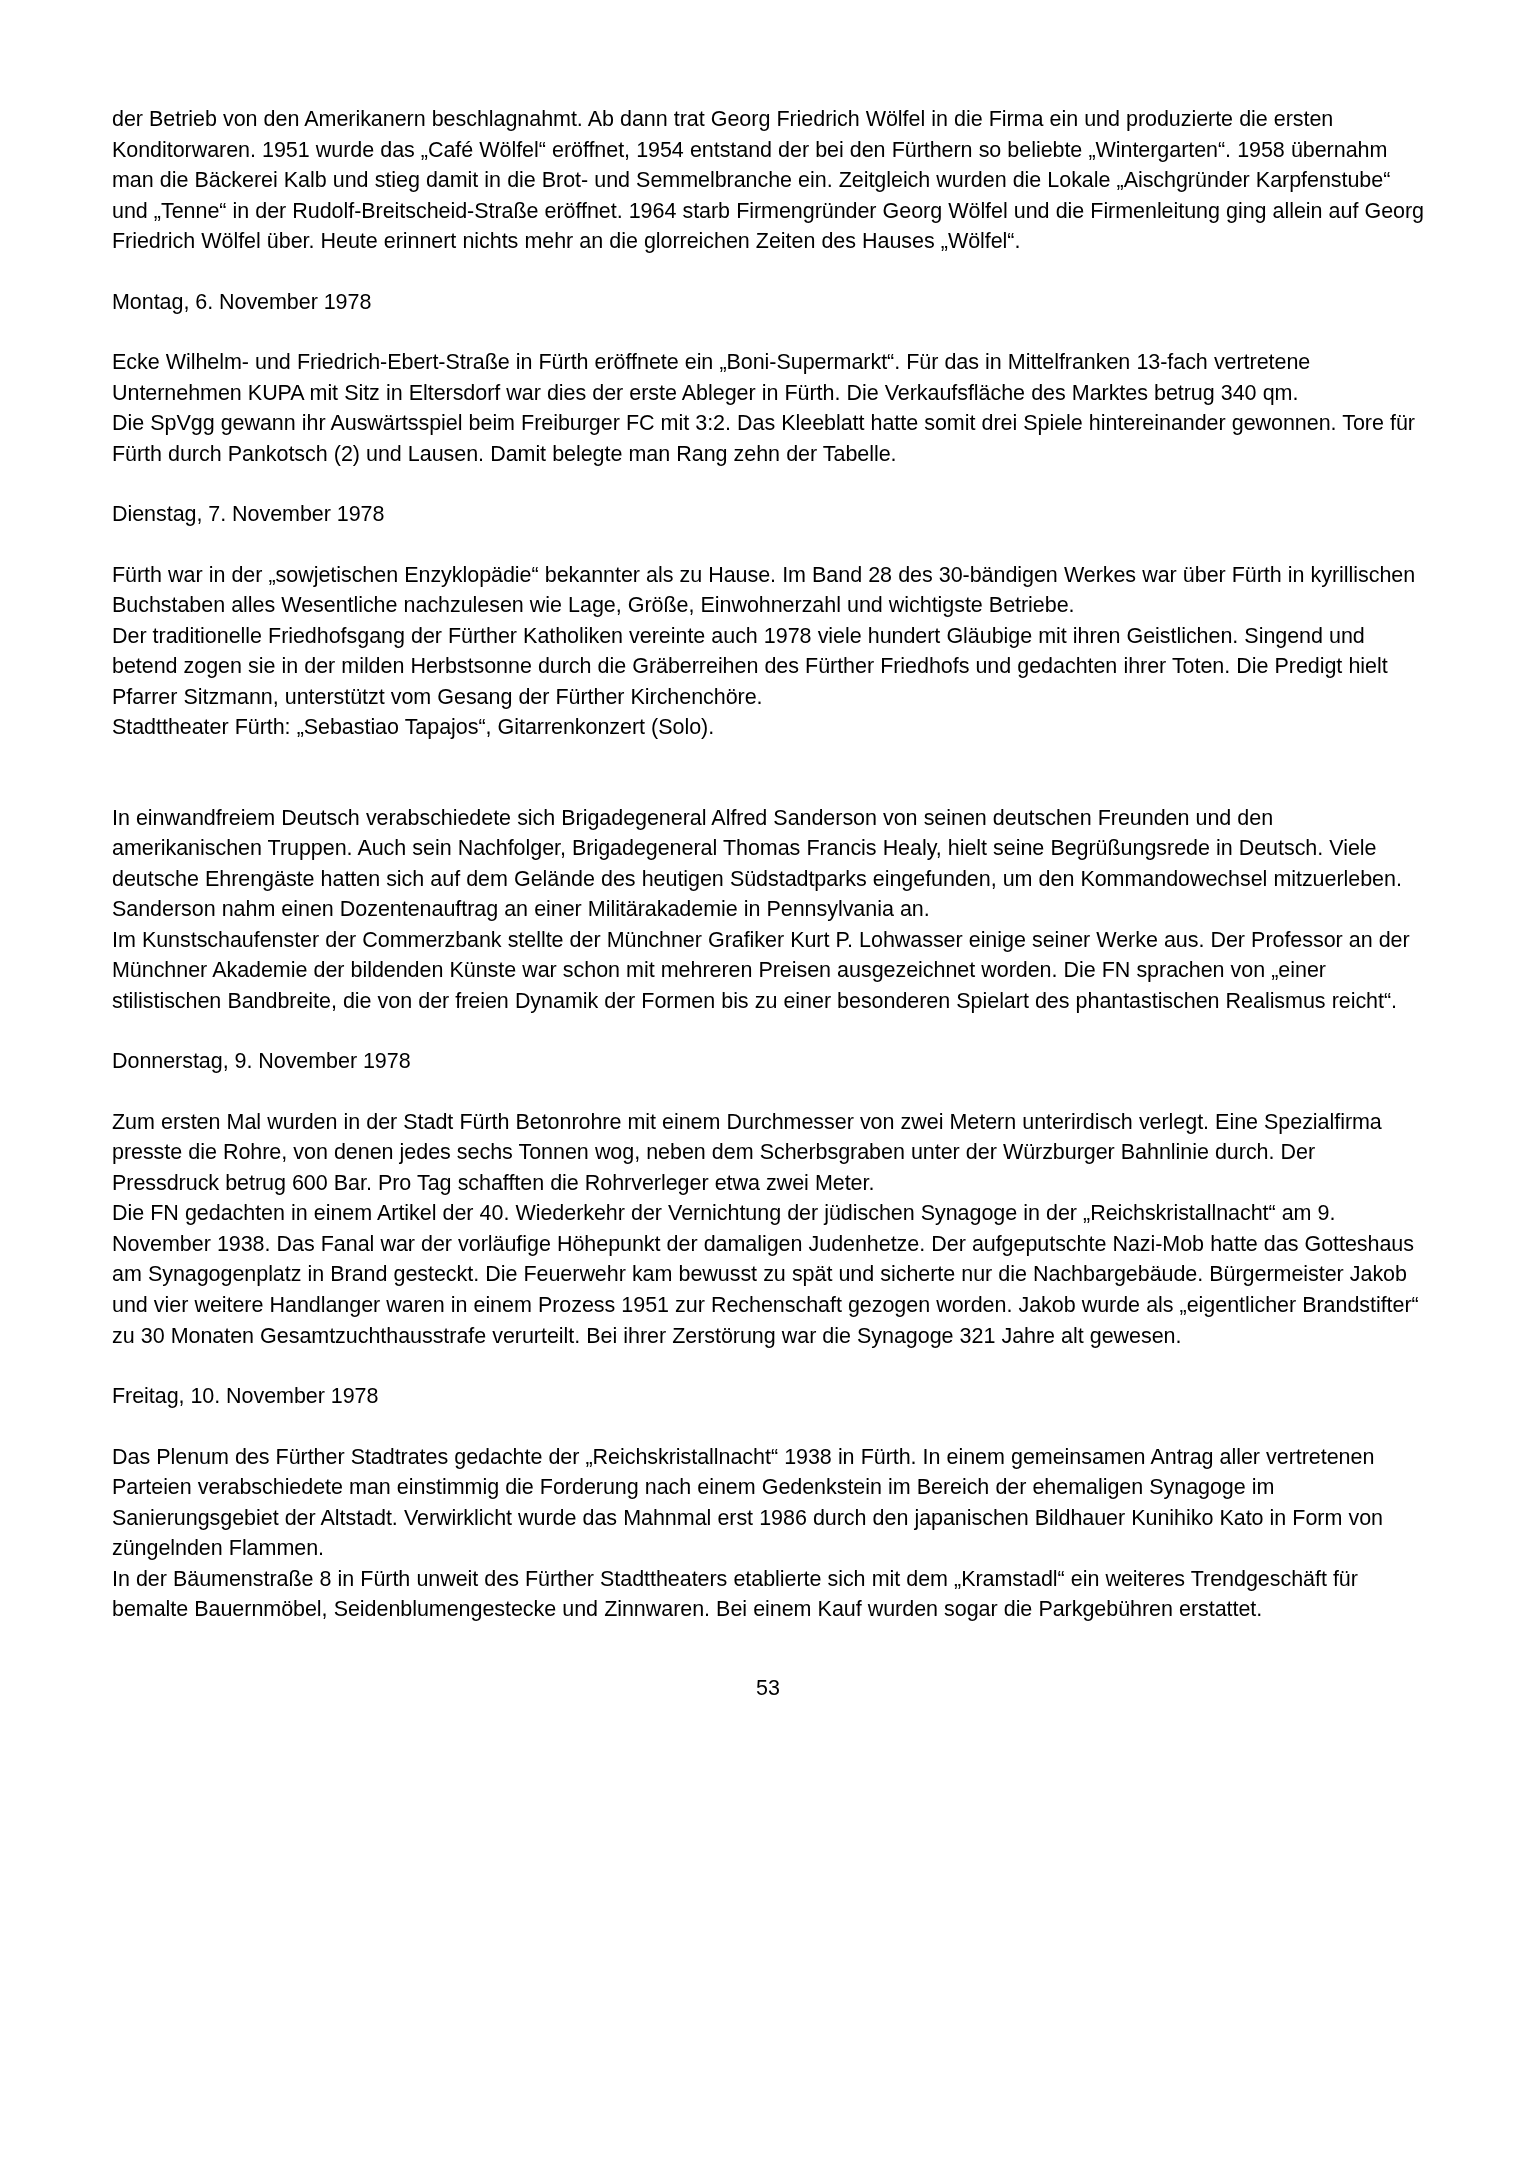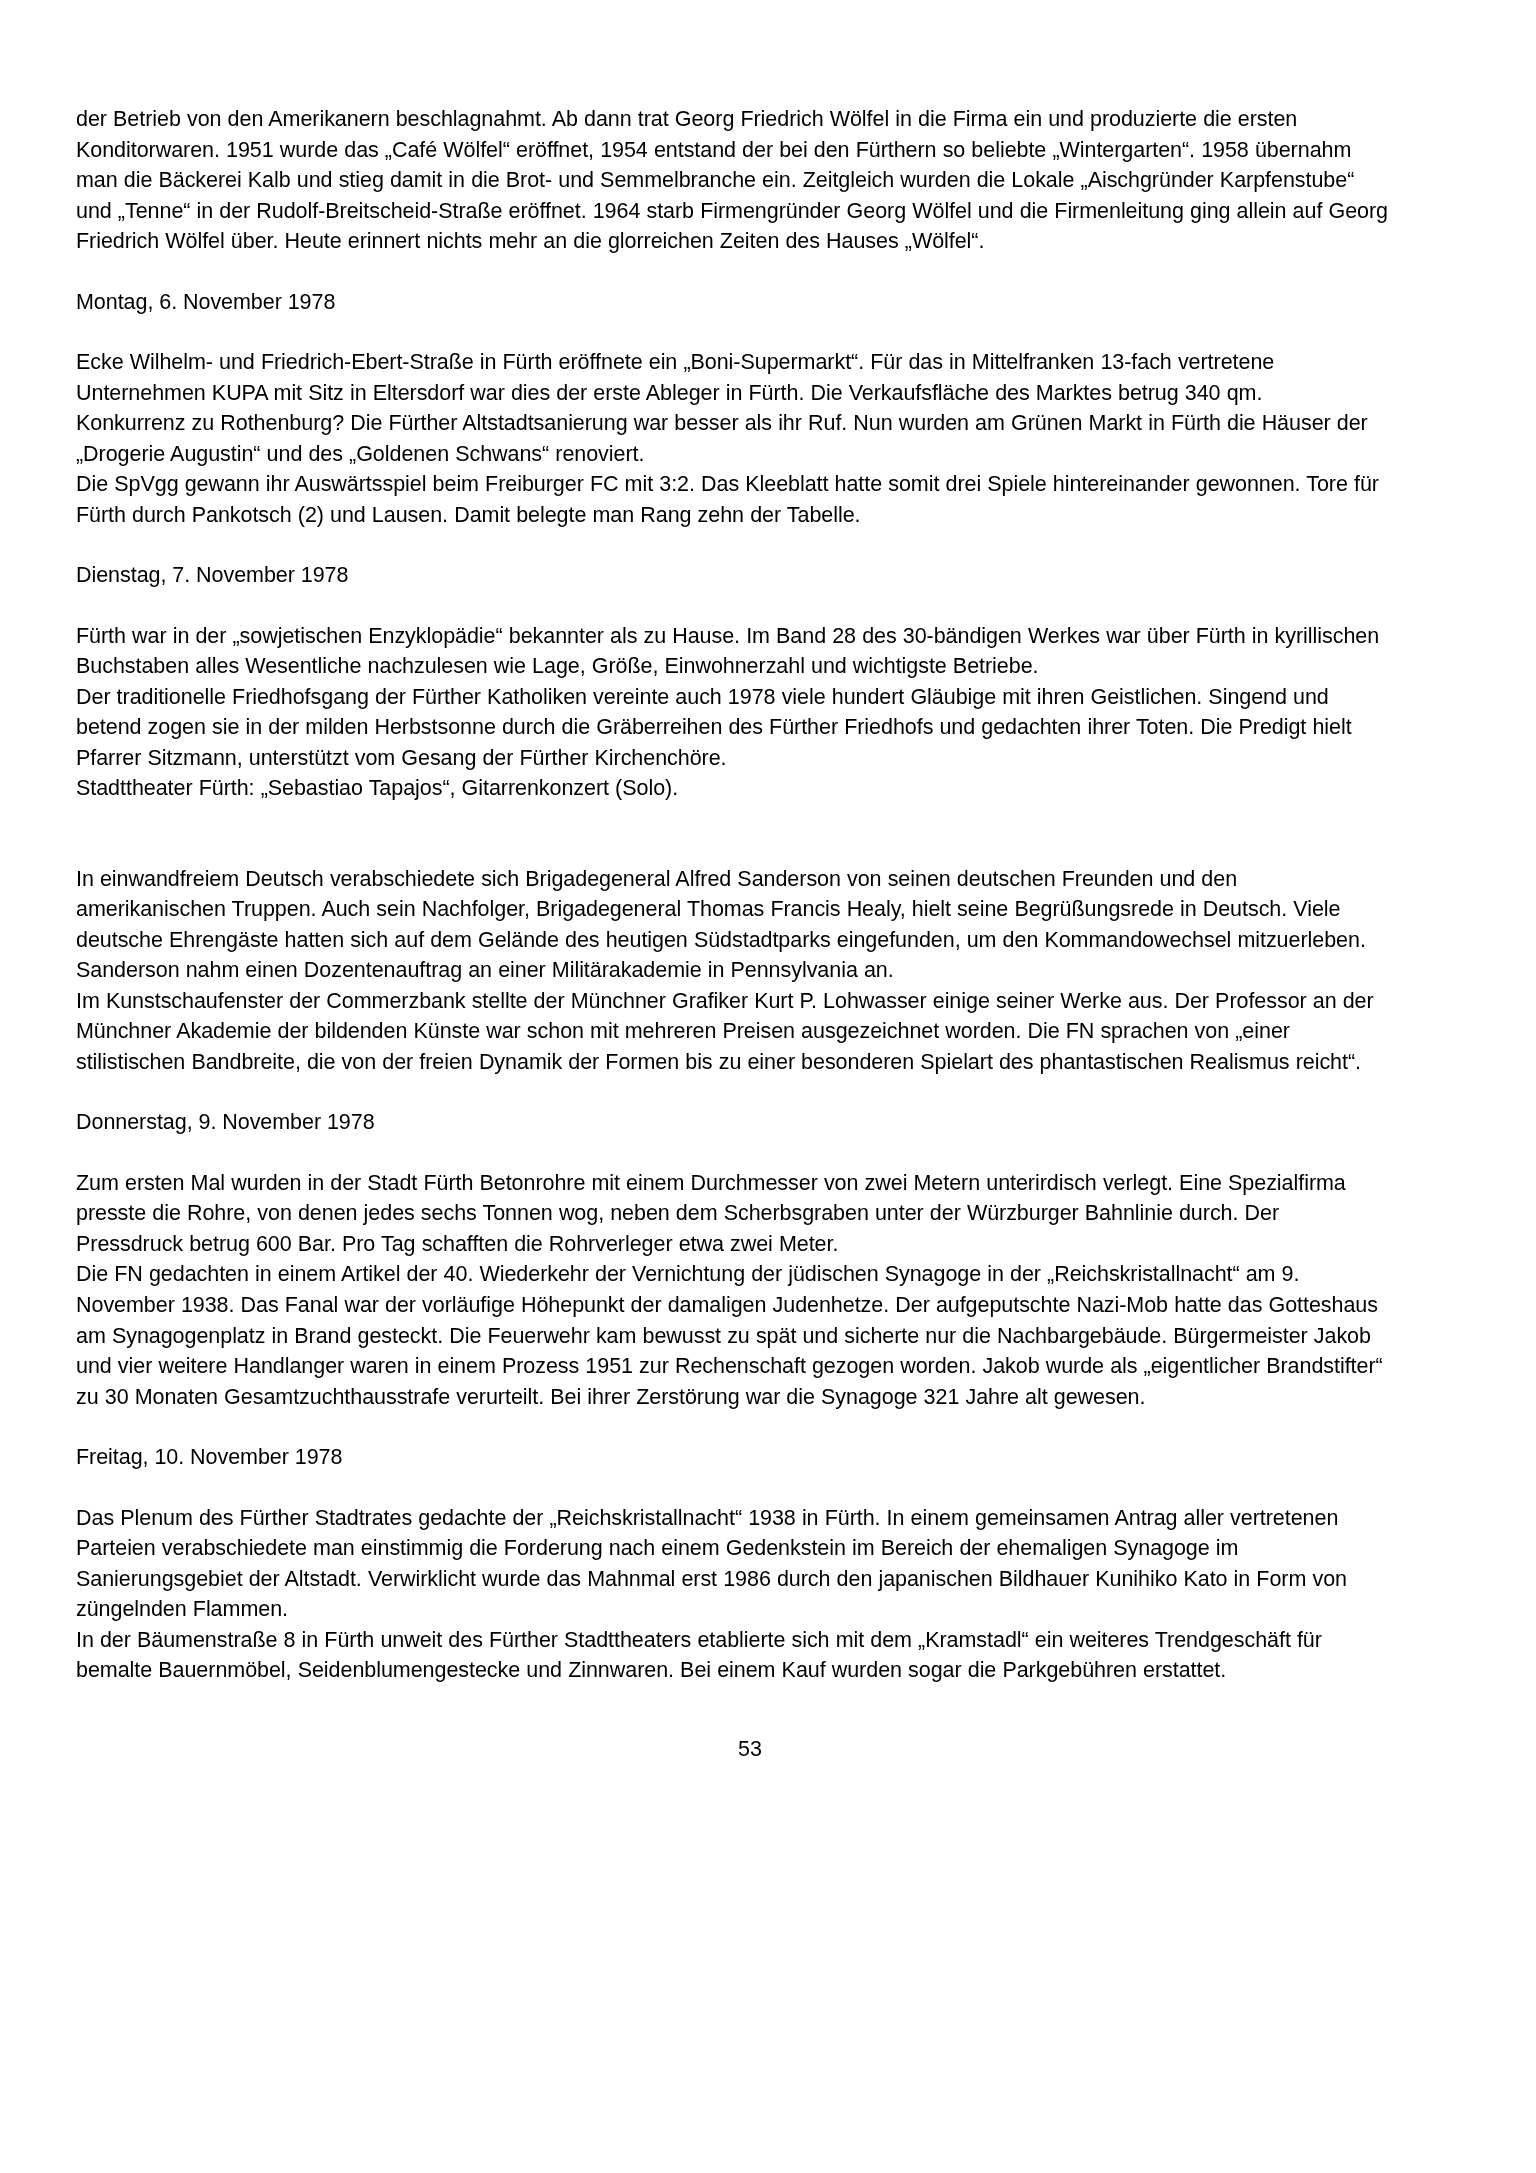--- a/index.html
+++ b/index.html
@@ -12,21 +12,21 @@
     min-height: 2173px;
     font-family: "Liberation Sans", sans-serif;
     color: #000000;
     -webkit-font-smoothing: antialiased;
   }
   .page {
     position: relative;
     width: 1536px;
     min-height: 2173px;
     box-sizing: border-box;
-    padding: 104px 112px 0 76px;
+    padding: 104px 112px 0 112px;
   }
   .doc-body {
     width: 1312px;
   }
   p.para {
     margin: 0;
     font-size: 21.5px;
     line-height: 1.42;
     text-align: left;
     letter-spacing: -0.05px;
@@ -52,21 +52,20 @@
 <body>
 
 <div class="page">
   <div class="doc-body">
       <p class="para">der Betrieb von den Amerikanern beschlagnahmt. Ab dann trat Georg Friedrich Wölfel in die Firma ein und produzierte die ersten Konditorwaren. 1951 wurde das „Café Wölfel“ eröffnet, 1954 entstand der bei den Fürthern so beliebte „Wintergarten“. 1958 übernahm man die Bäckerei Kalb und stieg damit in die Brot- und Semmelbranche ein. Zeitgleich wurden die Lokale „Aischgründer Karpfenstube“ und „Tenne“ in der Rudolf-Breitscheid-Straße eröffnet. 1964 starb Firmengründer Georg Wölfel und die Firmenleitung ging allein auf Georg Friedrich Wölfel über. Heute erinnert nichts mehr an die glorreichen Zeiten des Hauses „Wölfel“.</p>
       <div class="gap-before-heading"></div>
       <h2 class="day-heading">Montag, 6. November 1978</h2>
       <div class="gap-after-heading"></div>
       <p class="para">Ecke Wilhelm- und Friedrich-Ebert-Straße in Fürth eröffnete ein „Boni-Supermarkt“. Für das in Mittelfranken 13-fach vertretene Unternehmen KUPA mit Sitz in Eltersdorf war dies der erste Ableger in Fürth. Die Verkaufsfläche des Marktes betrug 340 qm.</p>
       <div class="" style="height: 0px;"></div>
-      <p class="para">Konkurrenz zu Rothenburg? Die Fürther Altstadtsanierung war besser als ihr Ruf. Nun wurden am Grünen Markt in Fürth die Häuser der „Drogerie Augustin“ und des „Goldenen Schwans“ renoviert.</p>
       <div class="" style="height: 0px;"></div>
       <p class="para">Die SpVgg gewann ihr Auswärtsspiel beim Freiburger FC mit 3:2. Das Kleeblatt hatte somit drei Spiele hintereinander gewonnen. Tore für Fürth durch Pankotsch (2) und Lausen. Damit belegte man Rang zehn der Tabelle.</p>
       <div class="gap-before-heading"></div>
       <h2 class="day-heading">Dienstag, 7. November 1978</h2>
       <div class="gap-after-heading"></div>
       <p class="para">Fürth war in der „sowjetischen Enzyklopädie“ bekannter als zu Hause. Im Band 28 des 30-bändigen Werkes war über Fürth in kyrillischen Buchstaben alles Wesentliche nachzulesen wie Lage, Größe, Einwohnerzahl und wichtigste Betriebe.</p>
       <div class="" style="height: 0px;"></div>
       <p class="para">Der traditionelle Friedhofsgang der Fürther Katholiken vereinte auch 1978 viele hundert Gläubige mit ihren Geistlichen. Singend und betend zogen sie in der milden Herbstsonne durch die Gräberreihen des Fürther Friedhofs und gedachten ihrer Toten. Die Predigt hielt Pfarrer Sitzmann, unterstützt vom Gesang der Fürther Kirchenchöre.</p>
       <div class="" style="height: 0px;"></div>
       <p class="para">Stadttheater Fürth: „Sebastiao Tapajos“, Gitarrenkonzert (Solo).</p>

